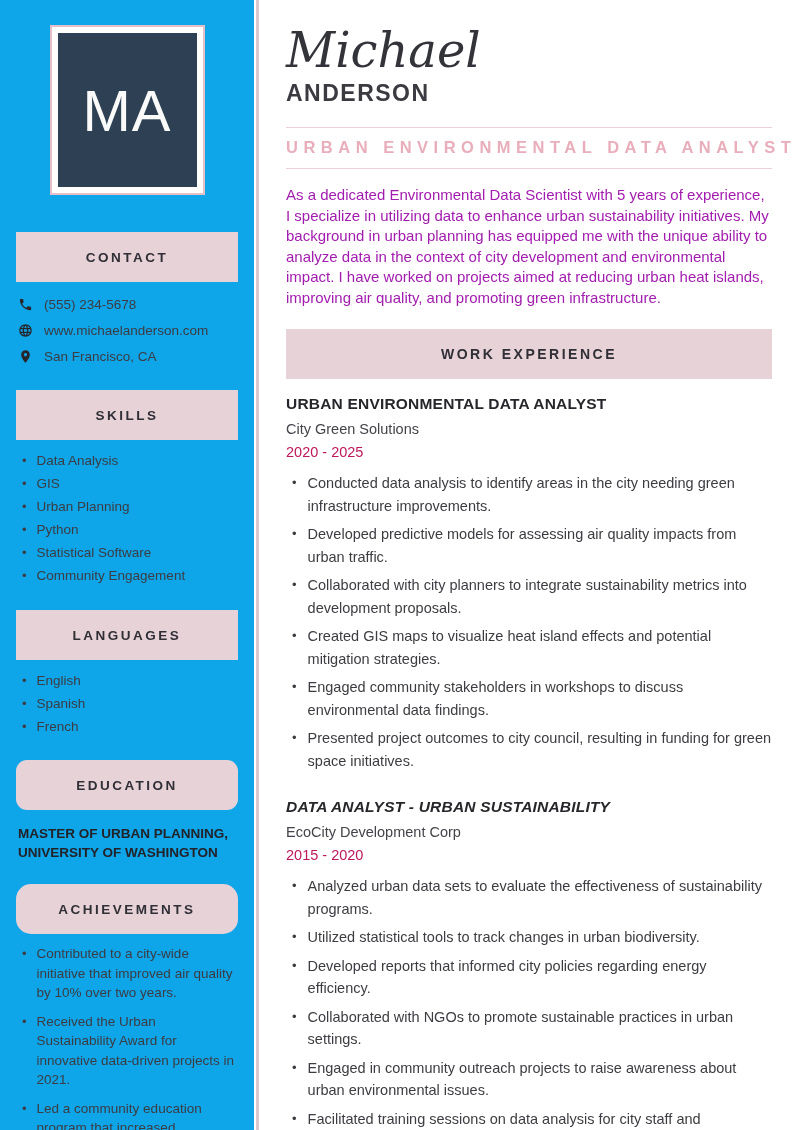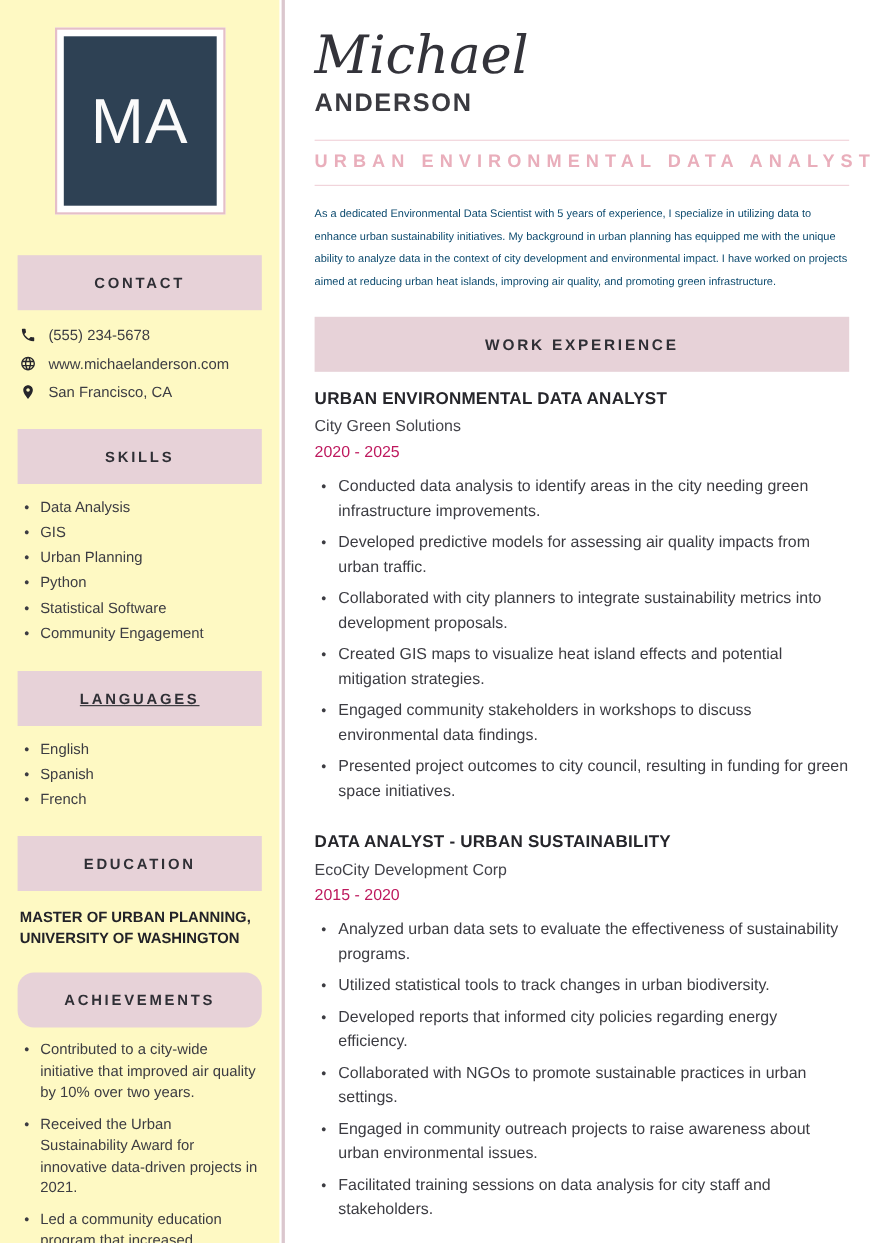--- a/index.html
+++ b/index.html
@@ -12,21 +12,21 @@
     font-family: "Liberation Sans", "DejaVu Sans", sans-serif;
     color: #3c3c42;
     overflow: hidden;
   }
 
   
   .sidebar {
     position: absolute;
     left: 0; top: 0;
     width: 254px; height: 1130px;
-    background: #fef9c3;
+    background: #0ea5e9;
     padding: 25px 16px 0 16px;
   }
   .side-rule {
     position: absolute;
     left: 256px; top: 0;
     width: 3px; height: 1130px;
     background: #dbc7ce;
   }
   .monogram-outer {
     width: 155px; height: 170px;
@@ -52,22 +52,22 @@
     background: #e7d2d8;
     display: flex; align-items: center; justify-content: center;
     font-weight: bold;
     font-size: 13.5px;
     letter-spacing: 2.5px;
     color: #2f2f35;
     white-space: nowrap;
   }
   .band-contact { margin-top: 37px; }
   .band-skills { margin-top: 25px; }
-  .band-languages { margin-top: 26px; text-decoration: underline; }
-  .band-education { margin-top: 25px; }
+  .band-languages { margin-top: 26px; }
+  .band-education { margin-top: 25px; border-radius: 11px; }
   .band-achievements { margin-top: 22px; border-radius: 15px; }
 
   .contact-list {
     list-style: none;
     margin: 14px 0 15px; padding: 0 0 0 2px;
   }
   .contact-list li {
     display: flex; align-items: center; gap: 11px;
     margin-bottom: 9px;
     min-height: 17px;
@@ -128,23 +128,23 @@
   .role {
     text-align: center;
     font-weight: bold;
     font-size: 16.5px;
     letter-spacing: 5.5px;
     color: #e9aebb;
     white-space: nowrap;
   }
   .summary {
     margin: 16px 0 0;
-    font-size: 10px;
+    font-size: 15px;
     line-height: 20.5px;
-    color: #0c4a6e;
+    color: #a21caf;
   }
   .band-work {
     margin-top: 21px;
     font-size: 14px;
   }
   .job-title {
     margin: 16px 0 0;
     font-size: 15.5px;
     font-weight: bold;
     color: #26262b;
@@ -152,21 +152,21 @@
   }
   .job-company { margin-top: 8px; font-size: 14.5px; color: #43434a; }
   .job-dates { margin-top: 7px; font-size: 14.5px; color: #be185d; }
   .job-list {
     list-style: none;
     margin: 12px 0 0; padding: 0 0 0 6px;
     font-size: 14.5px;
     color: #3c3c42;
   }
   .job-list li { display: flex; gap: 11px; line-height: 22.5px; margin-bottom: 6px; }
-  .job-2 .job-title { margin-top: 26px; }
+  .job-2 .job-title { margin-top: 26px; font-style: italic; }
 </style>
 </head>
 <body>
 
 <div class="page">
 
   <aside class="sidebar">
 
     <div class="monogram-outer">
       <div class="monogram-inner">

